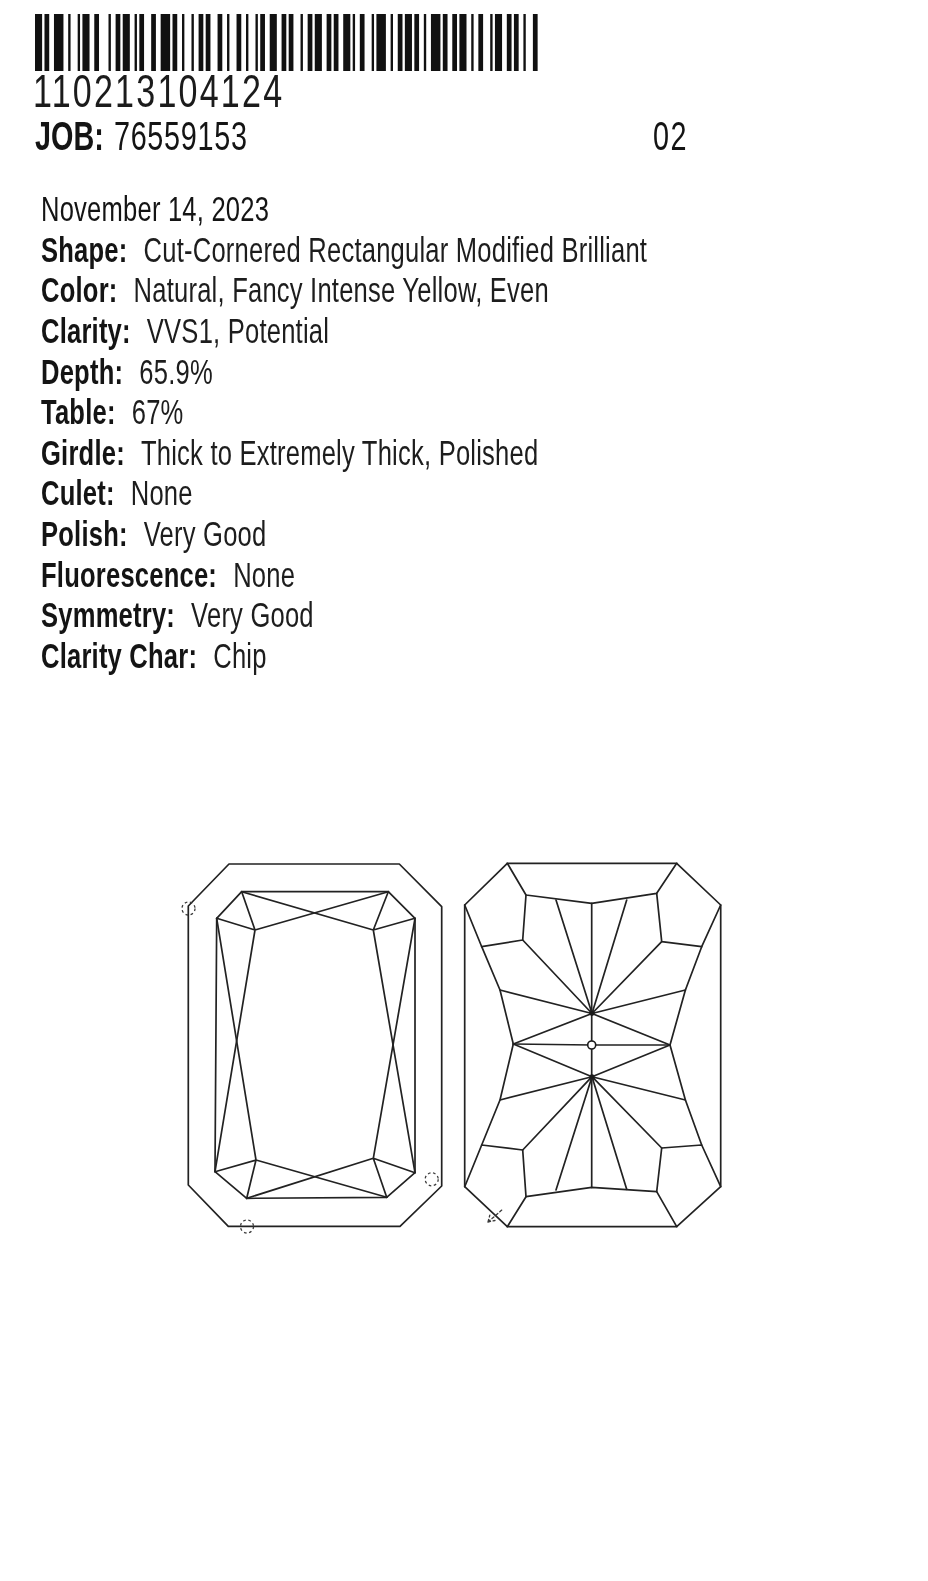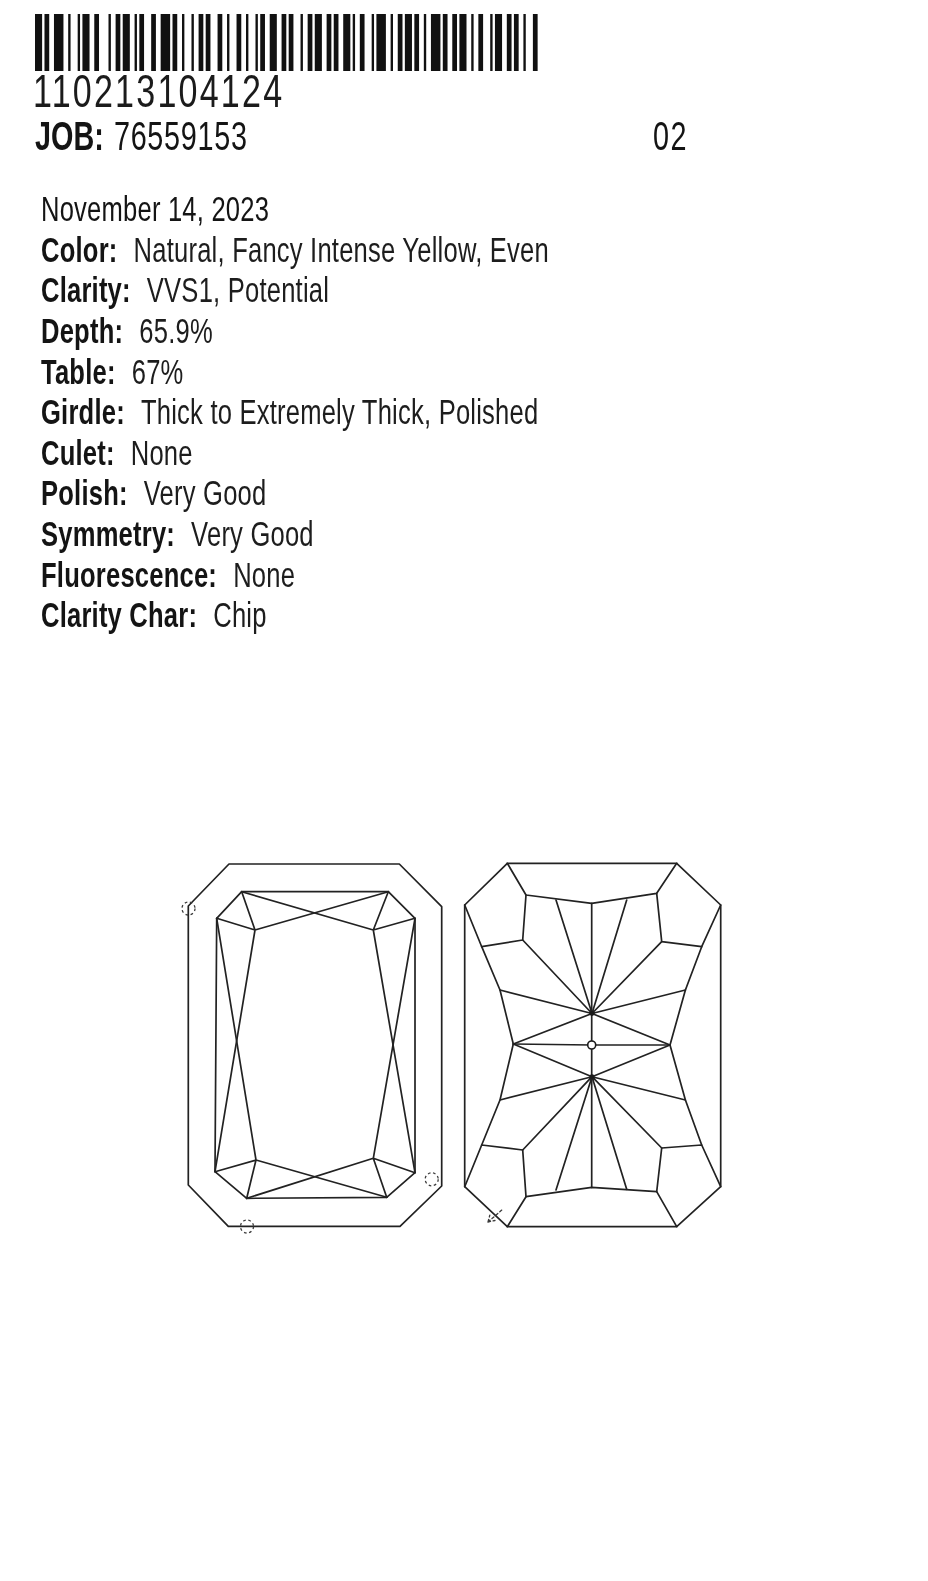--- a/index.html
+++ b/index.html
@@ -111,29 +111,30 @@
 
   <div class="job-line">
     <span class="scale">
       <span class="lbl">JOB:</span><span class="val">76559153</span>
     </span>
   </div>
   <div class="page-code">02</div>
 
   <div class="fields">
     <div class="row"><span class="scale"><span class="date">November 14, 2023</span></span></div>
+    <div class="row"><span class="scale"><span class="lbl">Shape:</span><span class="val">Cut-Cornered Rectangular Modified Brilliant</span></span></div>
     <div class="row"><span class="scale"><span class="lbl">Color:</span><span class="val">Natural, Fancy Intense Yellow, Even</span></span></div>
     <div class="row"><span class="scale"><span class="lbl">Clarity:</span><span class="val">VVS1, Potential</span></span></div>
     <div class="row"><span class="scale"><span class="lbl">Depth:</span><span class="val">65.9%</span></span></div>
     <div class="row"><span class="scale"><span class="lbl">Table:</span><span class="val">67%</span></span></div>
     <div class="row"><span class="scale"><span class="lbl">Girdle:</span><span class="val">Thick to Extremely Thick, Polished</span></span></div>
     <div class="row"><span class="scale"><span class="lbl">Culet:</span><span class="val">None</span></span></div>
     <div class="row"><span class="scale"><span class="lbl">Polish:</span><span class="val">Very Good</span></span></div>
+    <div class="row"><span class="scale"><span class="lbl">Fluorescence:</span><span class="val">None</span></span></div>
     <div class="row"><span class="scale"><span class="lbl">Symmetry:</span><span class="val">Very Good</span></span></div>
-    <div class="row"><span class="scale"><span class="lbl">Fluorescence:</span><span class="val">None</span></span></div>
     <div class="row"><span class="scale"><span class="lbl">Clarity Char:</span><span class="val">Chip</span></span></div>
   </div>
 
   <svg class="diagrams" viewBox="0 845 928 395">
 
     <g>
       <path d="M229,864 L399.3,864 L441.7,906.7 L441.7,1186 L400,1226.3 L228.3,1226.3 L188.3,1185 L188.3,906 Z"></path>
       <path d="M241.7,891.7 L388.3,891.7 L415,918.3 L415,1172.7 L386.7,1197.3 L246.7,1198.3 L215,1171.7 L216.7,918.3 Z"></path>
 
       <path d="M255,930 L241.7,891.7 M255,930 L388.3,891.7 M255,930 L216.7,918.3 M255,930 L215,1171.7"></path>

